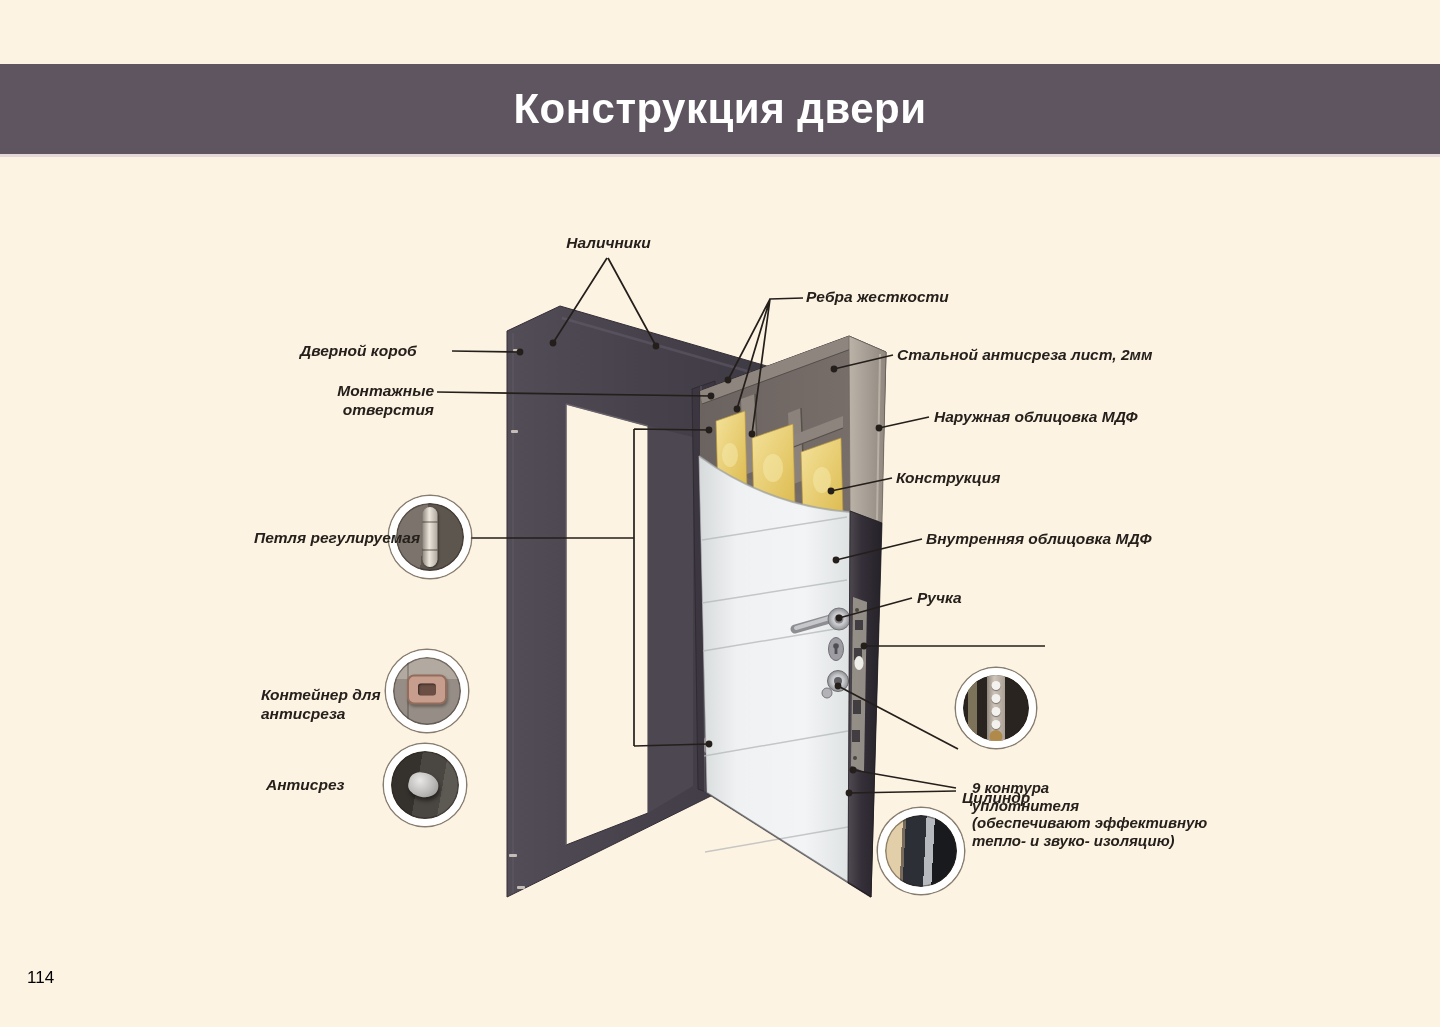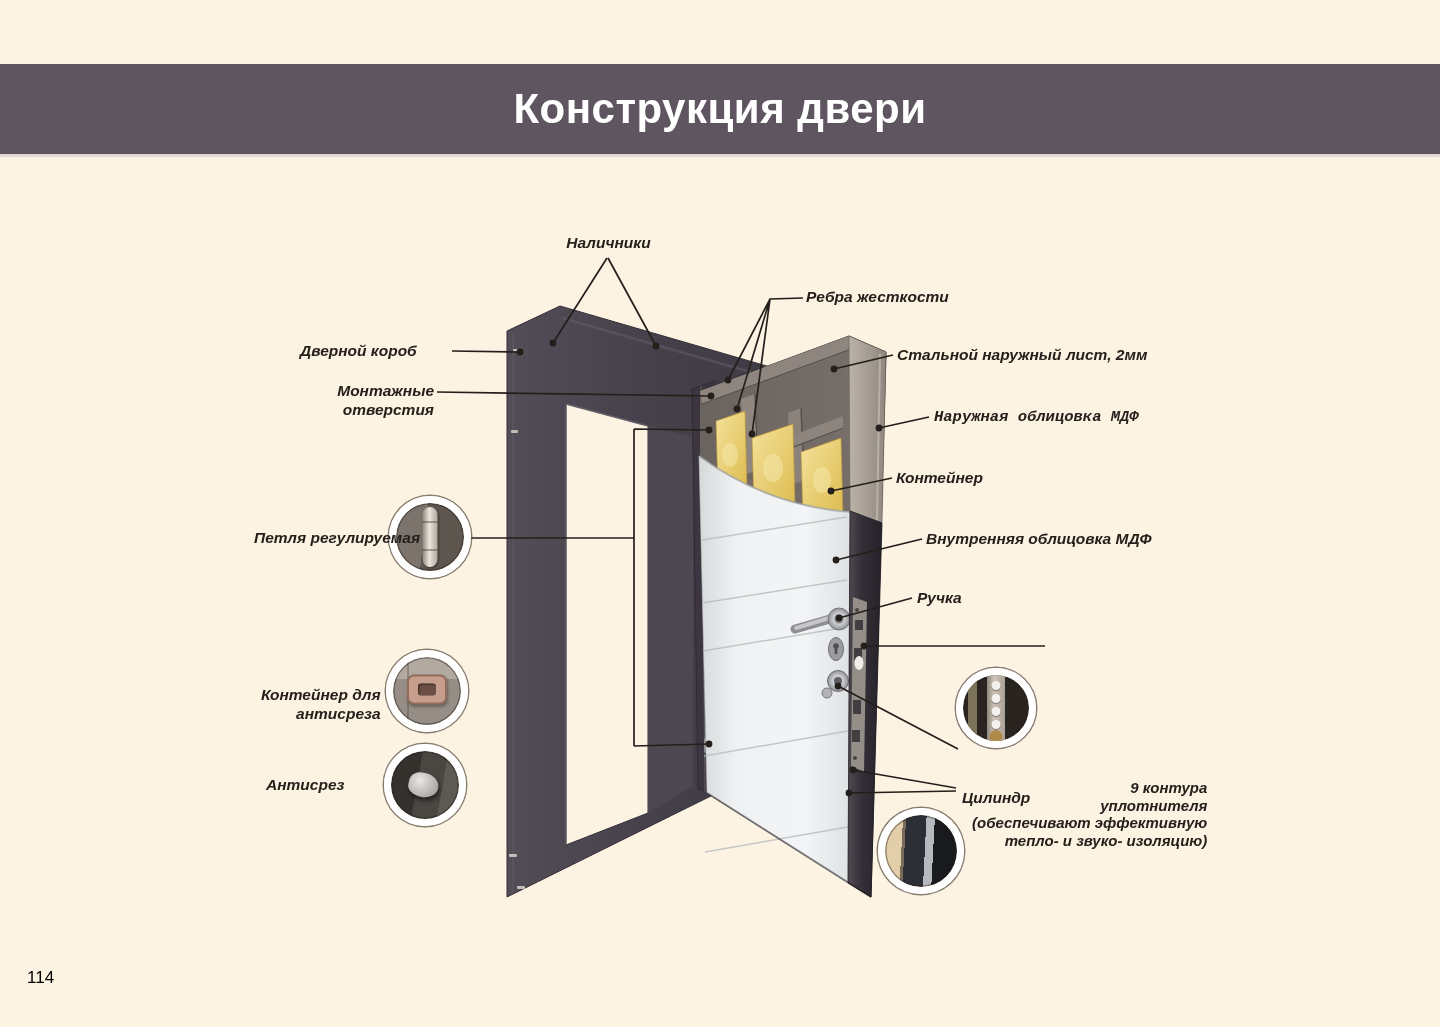--- a/index.html
+++ b/index.html
@@ -19,31 +19,31 @@
   .titlebar h1{
     margin:0;color:#ffffff;font-size:42px;font-weight:700;letter-spacing:.5px;
     font-family:"Liberation Sans",sans-serif;
     text-align:center;
   }
   .diagram-svg{position:absolute;left:0;top:0;z-index:1;}
   
   .co{
     position:absolute;z-index:3;
     font-style:italic;font-weight:700;font-size:15.5px;line-height:1.2;
-    color:#25201b;white-space:pre-line;text-align:right;
+    color:#25201b;white-space:pre-line;
   }
   .co-nalichniki{left:556px;top:234px;width:105px;text-align:center;}
   .co-korob{left:300px;top:342px;width:150px;text-align:left;}
   .co-montazh{left:284px;top:382px;width:150px;text-align:right;line-height:1.22;}
   .co-petlya{left:254px;top:529px;}
   .co-konteyner{left:261px;top:686px;line-height:1.22;}
   .co-antisrez{left:266px;top:776px;}
   .co-rebra{left:806px;top:288px;}
   .co-stalnoy{left:897px;top:346px;}
-  .co-naruzh{left:934px;top:408px;font-family:Liberation Mono, monospace;}
+  .co-naruzh{left:934px;top:408px;}
   .co-uteplitel{left:896px;top:469px;}
   .co-vnutr{left:926px;top:530px;}
   .co-ruchka{left:917px;top:589px;}
   .co-zamki{left:845px;top:627px;width:202px;text-align:right;line-height:1.25;}
   .co-tsilindr{left:962px;top:741px;margin-top:48px;}
   .co-kontury{left:972px;top:779px;line-height:1.18;font-size:15px;}
   
   .inset{
     position:absolute;z-index:2;border-radius:50%;
     border:7px solid #ffffff;box-sizing:border-box;
@@ -297,23 +297,23 @@
 
   <div class="co co-nalichniki">Наличники</div>
   <div class="co co-korob">Дверной короб</div>
   <div class="co co-montazh">Монтажные
 отверстия</div>
   <div class="co co-petlya">Петля регулируемая</div>
   <div class="co co-konteyner">Контейнер для
 антисреза</div>
   <div class="co co-antisrez">Антисрез</div>
   <div class="co co-rebra">Ребра жесткости</div>
-  <div class="co co-stalnoy">Стальной наружный лист, 2мм</div>
+  <div class="co co-stalnoy">Стальной антисреза лист, 2мм</div>
   <div class="co co-naruzh">Наружная облицовка МДФ</div>
-  <div class="co co-uteplitel">Контейнер</div>
+  <div class="co co-uteplitel">Конструкция</div>
   <div class="co co-vnutr">Внутренняя облицовка МДФ</div>
   <div class="co co-ruchka">Ручка</div>
   <div class="co co-tsilindr">Цилиндр</div>
   <div class="co co-kontury">9 контура
 уплотнителя
 (обеспечивают эффективную
 тепло- и звуко- изоляцию)</div>
 
   <div class="pagenum">114</div>
 </div>

